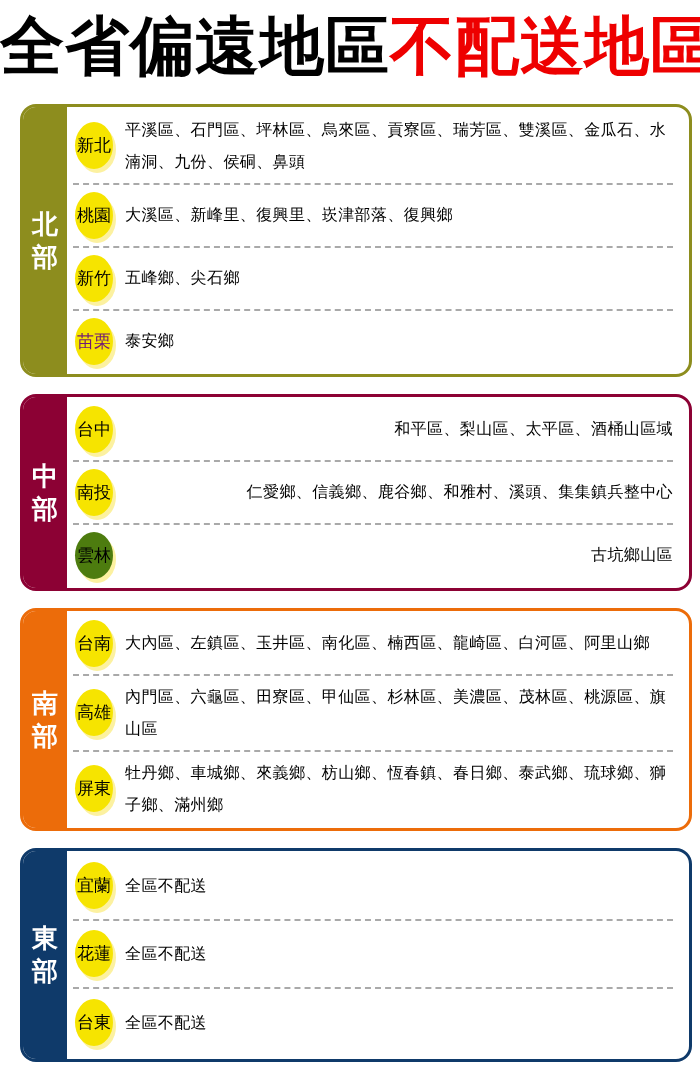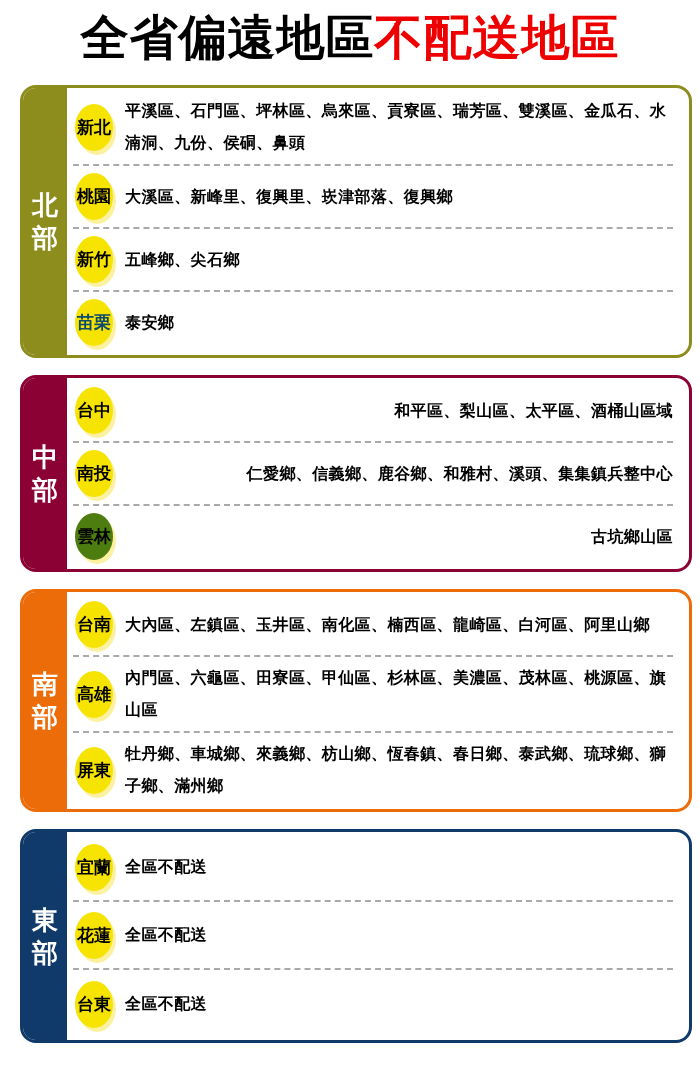--- a/index.html
+++ b/index.html
@@ -1,21 +1,21 @@
 <!DOCTYPE html>
 <html><head>
 <meta charset="utf-8">
 <style>
   html,body{margin:0;padding:0;}
   body{
     width:700px;height:1072px;background:#ffffff;overflow:hidden;
     font-family:"Liberation Sans","DejaVu Sans",sans-serif;
   }
   .title{
-    text-align:center;font-size:48px;font-weight:bold;
+    text-align:center;font-size:64px;font-weight:bold;
     margin:10px 0 20px 0;line-height:1.15;letter-spacing:1px;
     white-space:nowrap;
   }
   .sections{display:block;}
   .section{
     display:flex;border:3px solid #000;border-radius:16px;
     margin:0 8px 17px 20px;background:#fff;overflow:hidden;
   }
   .side{
     width:44px;flex-shrink:0;display:flex;flex-direction:column;
@@ -26,25 +26,25 @@
     flex:1;display:flex;flex-direction:column;
     padding:2px 16px 2px 6px;min-width:0;
   }
   .row{display:flex;align-items:center;padding:5px 0;min-height:58px;box-sizing:border-box;}
   .row:not(:last-child){border-bottom:2px dashed #a9a9a9;}
   [data-name="section-central"] .row{min-height:61px;justify-content:space-between;}
   [data-name="section-east"] .row{min-height:68px;}
   .badge{
     width:38px;height:47px;border-radius:50%;
     display:flex;align-items:center;justify-content:center;
-    font-size:17px;font-weight:bold;color:#000;
+    font-size:17px;font-weight:normal;color:#000;
     flex-shrink:0;margin:2px 12px 2px 2px;white-space:nowrap;
   }
   .txt{
-    font-size:16px;font-weight:bold;color:#000000;
+    font-size:16px;font-weight:normal;color:#000000;
     line-height:2.0;letter-spacing:0.4px;
   }
 </style>
 </head>
 <body data-name="page">
 
 <h1 class="title" data-name="page-title"><span data-name="title-normal-text" style="color: rgb(0, 0, 0);">全省偏遠地區</span><span data-name="title-highlight-text" style="color: rgb(238, 0, 0);">不配送地區</span></h1>
 
 <main class="sections" data-name="sections-container">
     <section class="section" data-name="section-north" style="border-color: rgb(141, 141, 30);">
@@ -59,21 +59,21 @@
         </div>
         <div class="row" data-name="region-row">
           <div class="badge" data-name="region-badge" style="background: rgb(246, 228, 0); color: rgb(0, 0, 0); box-shadow: rgb(252, 241, 160) 3px 4px 0px;">桃園</div>
           <div class="txt" data-name="district-list">大溪區、新峰里、復興里、崁津部落、復興鄉</div>
         </div>
         <div class="row" data-name="region-row">
           <div class="badge" data-name="region-badge" style="background: rgb(246, 228, 0); color: rgb(0, 0, 0); box-shadow: rgb(252, 241, 160) 3px 4px 0px;">新竹</div>
           <div class="txt" data-name="district-list">五峰鄉、尖石鄉</div>
         </div>
         <div class="row" data-name="region-row">
-          <div class="badge" data-name="region-badge" style="background: rgb(246, 228, 0); color: #0c4a6e; box-shadow: rgb(252, 241, 160) 3px 4px 0px;">苗栗</div>
+          <div class="badge" data-name="region-badge" style="background: rgb(246, 228, 0); color: #701a75; box-shadow: rgb(252, 241, 160) 3px 4px 0px;">苗栗</div>
           <div class="txt" data-name="district-list">泰安鄉</div>
         </div>
       </div>
     </section>
     <section class="section" data-name="section-central" style="border-color: rgb(140, 1, 52);">
       <div class="side" data-name="section-sidebar" style="background: rgb(140, 1, 52);">
         <span class="side-ch" data-name="sidebar-label-char">中</span>
         <span class="side-ch" data-name="sidebar-label-char">部</span>
       </div>
       <div class="content" data-name="section-content">

